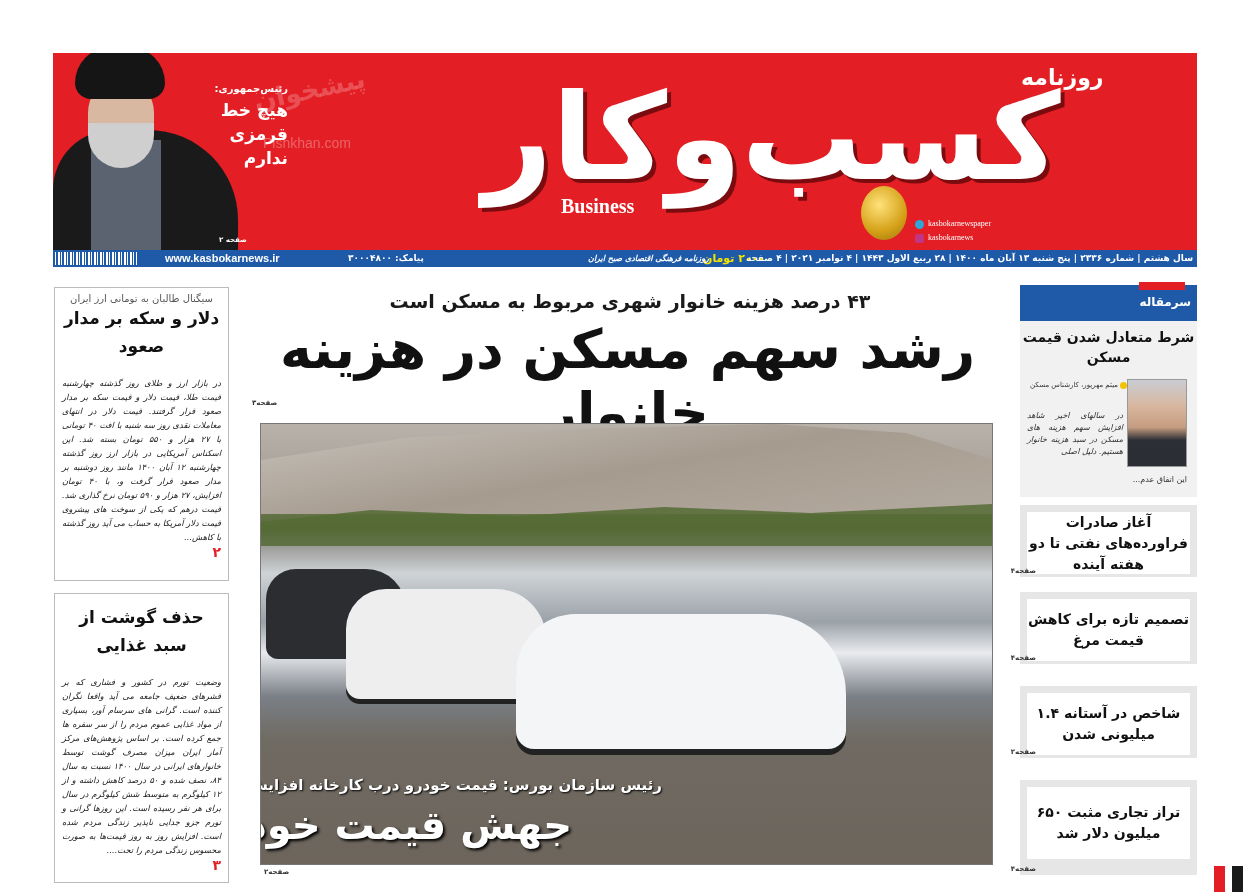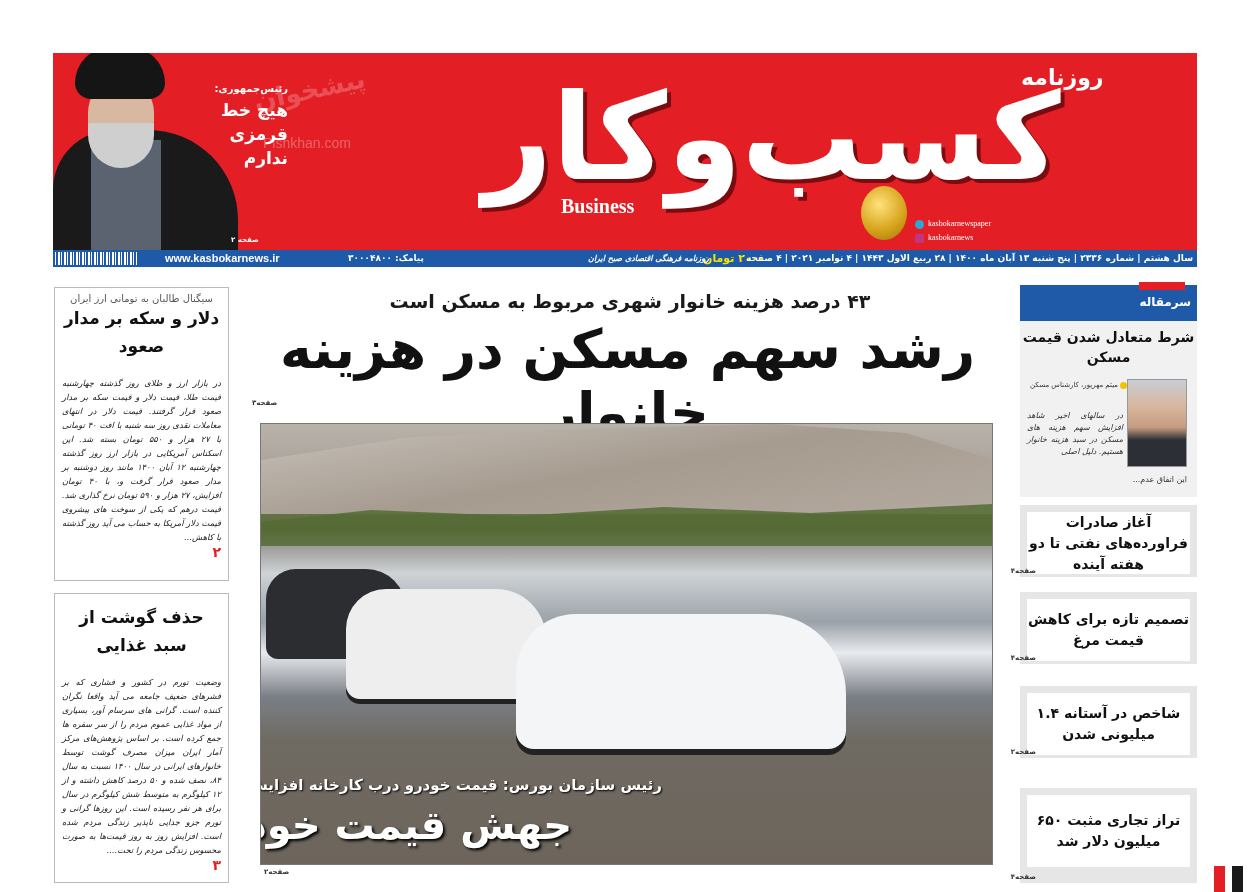--- a/index.html
+++ b/index.html
@@ -7,21 +7,21 @@
   .masthead { position: absolute; left: 53px; top: 53px; width: 1144px; height: 197px; background: #e31e24; overflow: hidden; }
   .portrait { position: absolute; left: 0; top: 0; width: 185px; height: 197px; }
   .portrait .robe { position: absolute; left: 0; bottom: 0; width: 185px; height: 120px; background: #1a1a1a; border-radius: 60px 90px 0 0; }
   .portrait .shirt { position: absolute; left: 38px; bottom: 0; width: 70px; height: 110px; background: #5b6370; }
   .portrait .face { position: absolute; left: 35px; top: 28px; width: 66px; height: 80px; background: #d9b8a2; border-radius: 40% 40% 50% 50%; }
   .portrait .beard { position: absolute; left: 35px; top: 70px; width: 66px; height: 45px; background: #cfcfcf; border-radius: 0 0 35px 35px; }
   .portrait .turban { position: absolute; left: 22px; top: -6px; width: 90px; height: 52px; background: #151515; border-radius: 45px 45px 20px 20px; }
   .pres-quote { position: absolute; left: 145px; top: 30px; width: 90px; text-align: right; color: #fff; }
   .pres-quote .who { font-size: 10px; font-weight: bold; }
   .pres-quote .q { font-size: 17px; font-weight: bold; line-height: 24px; margin-top: 4px; }
-  .pres-page { position: absolute; left: 178px; top: 183px; color: #fff; font-size: 8px; font-weight: bold; }
+  .pres-page { position: absolute; left: 166px; top: 183px; color: #fff; font-size: 8px; font-weight: bold; }
   .watermark { position: absolute; left: 200px; top: 22px; color: rgba(255,255,255,0.22); font-size: 26px; font-weight: bold; transform: rotate(-12deg); }
   .watermark2 { position: absolute; left: 210px; top: 82px; color: rgba(255,255,255,0.3); font-size: 14px; font-family: "Liberation Sans", sans-serif; direction: ltr; }
   .logo { position: absolute; left: 430px; top: 10px; color: #fff; font-size: 120px; font-weight: bold; font-family: "DejaVu Sans", sans-serif; line-height: 150px; text-shadow: 4px 4px 0 #7a0c10; letter-spacing: -4px; }
   .logo-sub { position: absolute; left: 968px; top: 12px; color: #fff; font-size: 22px; font-weight: bold; }
   .logo-en { position: absolute; left: 508px; top: 142px; color: #fff; font-family: "Liberation Serif", serif; font-size: 20px; font-weight: bold; direction: ltr; }
   .coin { position: absolute; left: 808px; top: 133px; width: 46px; height: 54px; border-radius: 50%; background: radial-gradient(circle at 40% 35%, #ffe27a, #d4a017 60%, #9c7410); }
   .social { position: absolute; left: 862px; top: 164px; direction: ltr; color: #fff; font-family: "Liberation Serif", serif; font-size: 8px; line-height: 14px; }
   .social span.ic { display: inline-block; width: 9px; height: 9px; border-radius: 50%; margin-right: 4px; vertical-align: middle; }
   .infobar { position: absolute; left: 53px; top: 250px; width: 1144px; height: 17px; background: #1e5aa8; color: #fff; font-size: 9px; font-weight: bold; line-height: 17px; }
   .infobar .issue { position: absolute; right: 4px; top: 0; }
@@ -147,19 +147,19 @@
   <div class="page-ref">صفحه۴</div>
 </div>
 <div class="rbox" style="top:592px;">
   <div class="inner">تصمیم تازه برای کاهش قیمت مرغ</div>
   <div class="page-ref">صفحه۴</div>
 </div>
 <div class="rbox" style="top:686px;">
   <div class="inner">شاخص در آستانه ۱.۴ میلیونی شدن</div>
   <div class="page-ref">صفحه۲</div>
 </div>
-<div class="rbox" style="top:780px; height:95px;margin-top:8px;">
+<div class="rbox" style="top:780px; height:95px;">
   <div class="inner" style="height:72px">تراز تجاری مثبت ۶۵۰ میلیون دلار شد</div>
   <div class="page-ref">صفحه۴</div>
 </div>
 
 <div class="stripe-red"></div>
 <div class="stripe-black"></div>
 
 </body></html>

